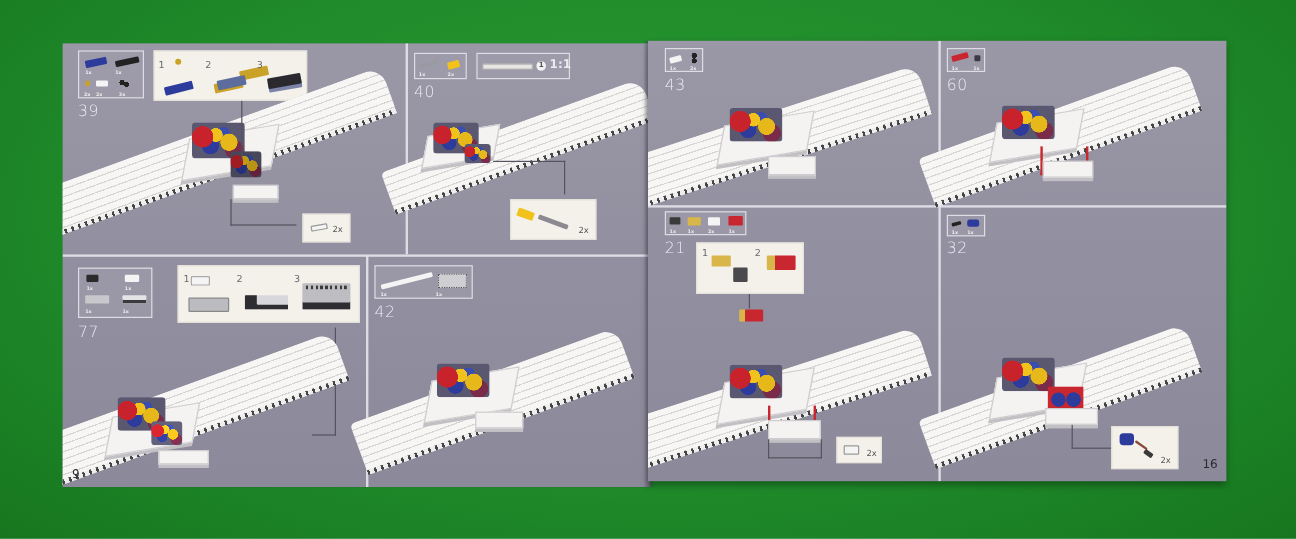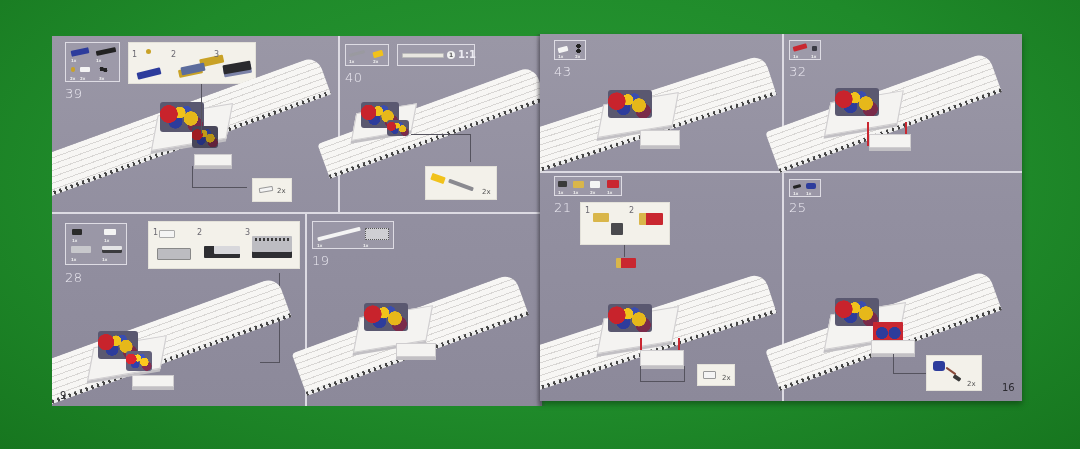--- a/index.html
+++ b/index.html
@@ -164,21 +164,21 @@
       <div class="parts-box" style="left:13px; top:10px; width:62px; height:42px;">
         <div class="brick" style="left:6px; top:5px; width:10px; height:6px; background:#2a2a2a;"></div>
         <span class="qty" style="left:6px; top:14px;">1x</span>
         <div class="brick" style="left:38px; top:5px; width:12px; height:6px; background:#f4f4f4;"></div>
         <span class="qty" style="left:38px; top:14px;">1x</span>
         <div class="brick" style="left:5px; top:22px; width:20px; height:7px; background:#c8c8cc;"></div>
         <span class="qty" style="left:5px; top:33px;">1x</span>
         <div class="brick" style="left:36px; top:22px; width:20px; height:7px; background:#e4e4e6; box-shadow: inset 0 -3px 0 #3a3a3e;"></div>
         <span class="qty" style="left:36px; top:33px;">1x</span>
       </div>
-      <span class="step-num" style="left:13px; top:57px;">28</span>
+      <span class="step-num" style="left:13px; top:57px;">77</span>
 
       <div class="callout" style="left:96px; top:8px; width:152px; height:48px;">
         <span class="sub-num" style="left:4px; top:6px;">1</span>
         <div class="brick" style="left:10px; top:8px; width:16px; height:8px; background:#f4f4f4; border:1px solid #aaa;"></div>
         <div class="brick" style="left:8px; top:26px; width:34px; height:12px; background:#bcbcc0; border:1px solid #888;"></div>
         <span class="sub-num" style="left:48px; top:6px;">2</span>
         <div class="brick" style="left:55px; top:24px; width:36px; height:12px; background:#d8d8dc; box-shadow:inset 10px -4px 0 #2e2e32;"></div>
         <span class="sub-num" style="left:96px; top:6px;">3</span>
         <div class="brick" style="left:103px; top:14px; width:40px; height:22px; background:#bdbdc2; box-shadow:inset 0 -6px 0 #2e2e32;"></div>
         <div class="stud-row" style="left:106px; top:16px; width:34px;"></div>
@@ -192,21 +192,21 @@
       <div class="chassis" style="left:80px; top:162px; width:42px; height:12px;"></div>
     </div>
 
     <div class="step" style="left:254px; top:177px; width:236px; height:193px;">
       <div class="parts-box" style="left:6px; top:8px; width:82px; height:28px;">
         <div class="brick" style="left:4px; top:10px; width:44px; height:4px; background:#f4f4f4; transform:rotate(-14deg);"></div>
         <span class="qty" style="left:4px; top:21px;">1x</span>
         <div class="brick" style="left:52px; top:6px; width:24px; height:12px; background:#cfcfd3; border:1px dotted #555;"></div>
         <span class="qty" style="left:50px; top:21px;">1x</span>
       </div>
-      <span class="step-num" style="left:6px; top:40px;">19</span>
+      <span class="step-num" style="left:6px; top:40px;">42</span>
 
       <div class="slab" style="left:0px; top:138px; width:236px; height:42px; transform:rotate(-20deg);"></div>
       <div class="chassis" style="left:52px; top:98px; width:70px; height:36px; transform:skewX(-20deg) rotate(-10deg);"></div>
       <div class="engine" style="left:58px; top:90px; width:44px; height:28px;"></div>
       <div class="chassis" style="left:90px; top:130px; width:40px; height:14px;"></div>
     </div>
 
     <span class="page-number" style="left:8px; top:354px;">9</span>
   </div>
 
@@ -231,21 +231,21 @@
       <div class="chassis" style="left:100px; top:96px; width:40px; height:16px;"></div>
     </div>
 
     <div class="step" style="left:243px; top:0; width:239px; height:137px;">
       <div class="parts-box" style="left:6px; top:6px; width:32px; height:20px;">
         <div class="brick" style="left:3px; top:4px; width:14px; height:5px; background:#c92730; transform:rotate(-15deg);"></div>
         <span class="qty" style="left:3px; top:13px;">1x</span>
         <div class="brick" style="left:22px; top:5px; width:5px; height:5px; background:#3a3a44; border-radius:1px;"></div>
         <span class="qty" style="left:21px; top:13px;">1x</span>
       </div>
-      <span class="step-num" style="left:6px; top:30px;">32</span>
+      <span class="step-num" style="left:6px; top:30px;">60</span>
 
       <div class="slab" style="left:-4px; top:96px; width:236px; height:40px; transform:rotate(-20deg);"></div>
       <div class="chassis" style="left:46px; top:62px; width:70px; height:34px; transform:skewX(-20deg) rotate(-10deg);"></div>
       <div class="engine" style="left:52px; top:54px; width:44px; height:28px;"></div>
       <div class="red-frame" style="left:84px; top:88px; width:40px; height:24px;"></div>
       <div class="chassis" style="left:86px; top:100px; width:42px; height:14px;"></div>
     </div>
 
     <div class="step" style="left:0; top:138px; width:242px; height:229px;">
       <div class="parts-box" style="left:14px; top:4px; width:68px; height:20px;">
@@ -283,21 +283,21 @@
       </div>
     </div>
 
     <div class="step" style="left:243px; top:138px; width:239px; height:229px;">
       <div class="parts-box" style="left:6px; top:7px; width:32px; height:18px;">
         <div class="brick" style="left:3px; top:5px; width:8px; height:3px; background:#222; transform:rotate(-15deg);"></div>
         <span class="qty" style="left:3px; top:11px;">1x</span>
         <div class="brick" style="left:16px; top:3px; width:10px; height:6px; background:#2d3c9c; border-radius:2px;"></div>
         <span class="qty" style="left:16px; top:11px;">1x</span>
       </div>
-      <span class="step-num" style="left:6px; top:28px;">25</span>
+      <span class="step-num" style="left:6px; top:28px;">32</span>
 
       <div class="slab" style="left:-4px; top:176px; width:236px; height:40px; transform:rotate(-20deg);"></div>
       <div class="chassis" style="left:46px; top:136px; width:72px; height:36px; transform:skewX(-20deg) rotate(-10deg);"></div>
       <div class="engine" style="left:52px; top:126px; width:44px; height:28px;"></div>
       <div class="brick" style="left:90px; top:150px; width:30px; height:22px; background: radial-gradient(circle at 30% 50%, #2d3c9c 0 24%, transparent 26%), radial-gradient(circle at 72% 50%, #2d3c9c 0 24%, transparent 26%), #c92730;"></div>
       <div class="chassis" style="left:88px; top:168px; width:44px; height:14px;"></div>
       <div class="leader" style="left:110px; top:182px; width:40px; height:20px; border-left-width:1px; border-bottom-width:1px;"></div>
 
       <div class="callout" style="left:143px; top:183px; width:56px; height:36px;">
         <div class="brick" style="left:6px; top:5px; width:12px; height:10px; background:#2d3c9c; border-radius:3px;"></div>

